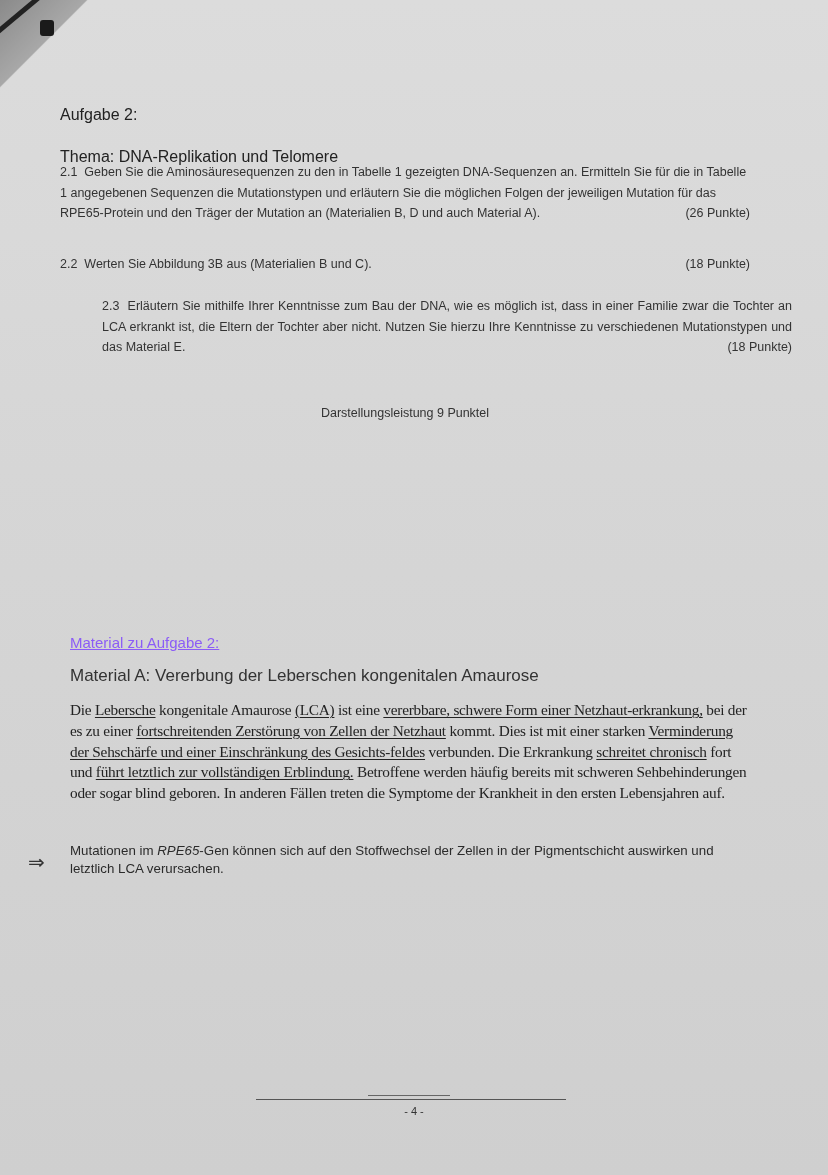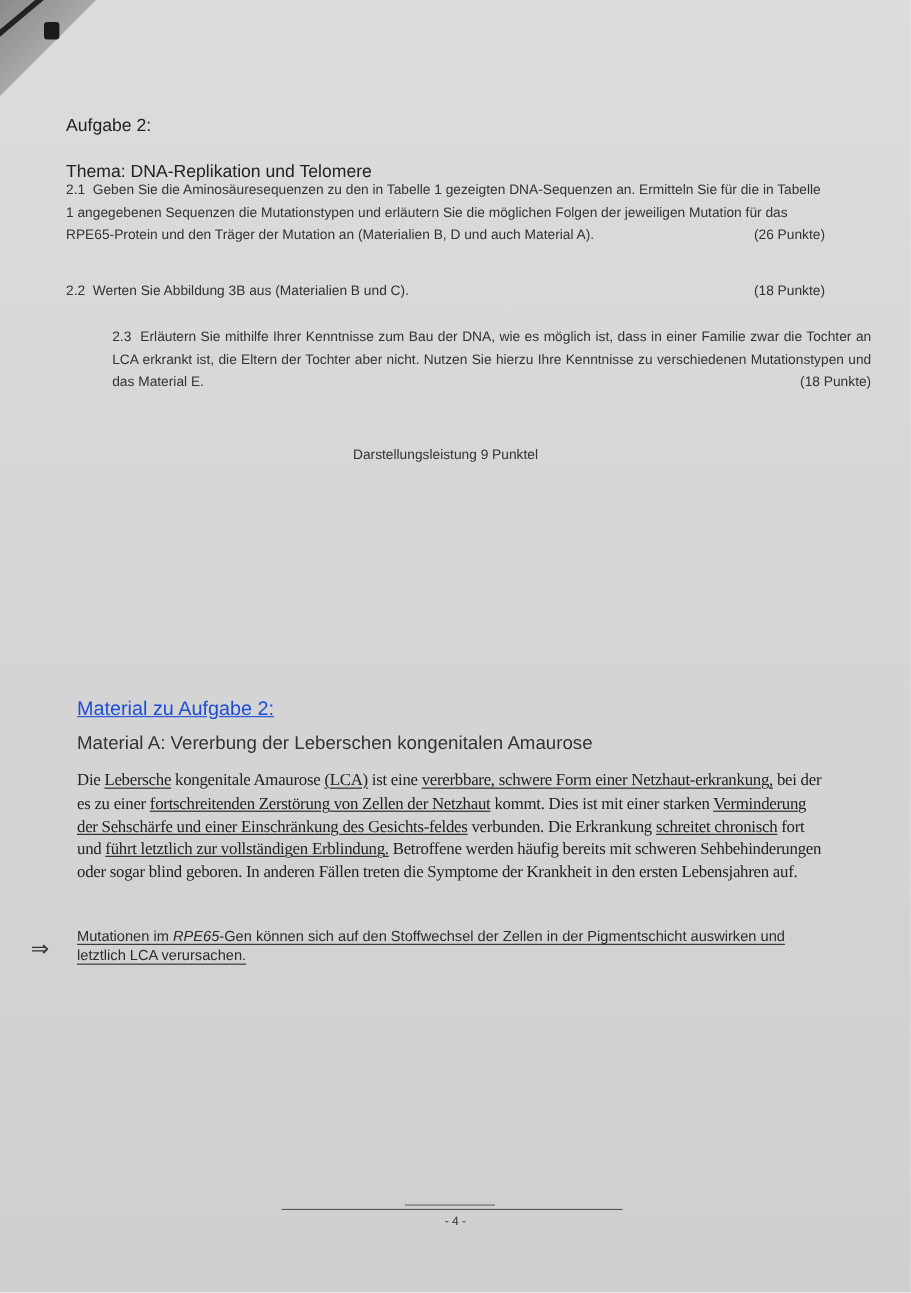--- a/index.html
+++ b/index.html
@@ -23,35 +23,35 @@
   .h2 { position:absolute; left:0; top:128px; font-size:16px; color:#222;margin-top:20px; }
 
   .task { position:absolute; left:0; width:690px; font-size:12.5px; line-height:20.5px; color:#333; }
   .task .pts { float:right; }
   .t21 { top:162px; }
   .t22 { top:254px; }
   .t23 { top:296px; text-align:justify;margin-left:42px; }
 
   .darst { position:absolute; left:0; width:690px; top:406px; text-align:center; font-size:12.5px; color:#333; }
 
-  .mat-head { position:absolute; left:10px; top:634px; font-size:18px; color:#1d4ed8; text-decoration:underline; }
+  .mat-head { position:absolute; left:10px; top:634px; font-size:15px; color:#8b5cf6; text-decoration:underline; }
   .mat-a { position:absolute; left:10px; top:666px; font-size:17px; color:#333; }
 
   .serif {
     position:absolute; left:10px; top:700px; width:678px;
     font-family:"Liberation Serif", serif; font-size:15.3px; line-height:20.8px; color:#222;
     letter-spacing:-0.25px;
   }
   .serif u { text-decoration-thickness:1px; text-underline-offset:2px;text-align:center; }
 
   .mut {
     position:absolute; left:10px; top:842px; width:690px;
     font-size:13.3px; line-height:18px; color:#2b2b2b;
   }
-  .mut span.ul { text-decoration:underline; text-underline-offset:3px; }
+  .mut span.ul { text-underline-offset:3px; }
   .arrow { position:absolute; left:28px; top:850px; font-size:20px; color:#333; font-family:"DejaVu Sans", sans-serif; }
 
   .foot-line { position:absolute; left:256px; top:1099px; width:310px; height:1px; background:#555; }
   .foot-line2 { position:absolute; left:368px; top:1095px; width:82px; height:1px; background:#666; }
   .pageno { position:absolute; left:0; top:1105px; width:828px; text-align:center; font-size:11px; color:#333; }
 </style>
 </head>
 <body>
 
 <div class="corner"></div>

